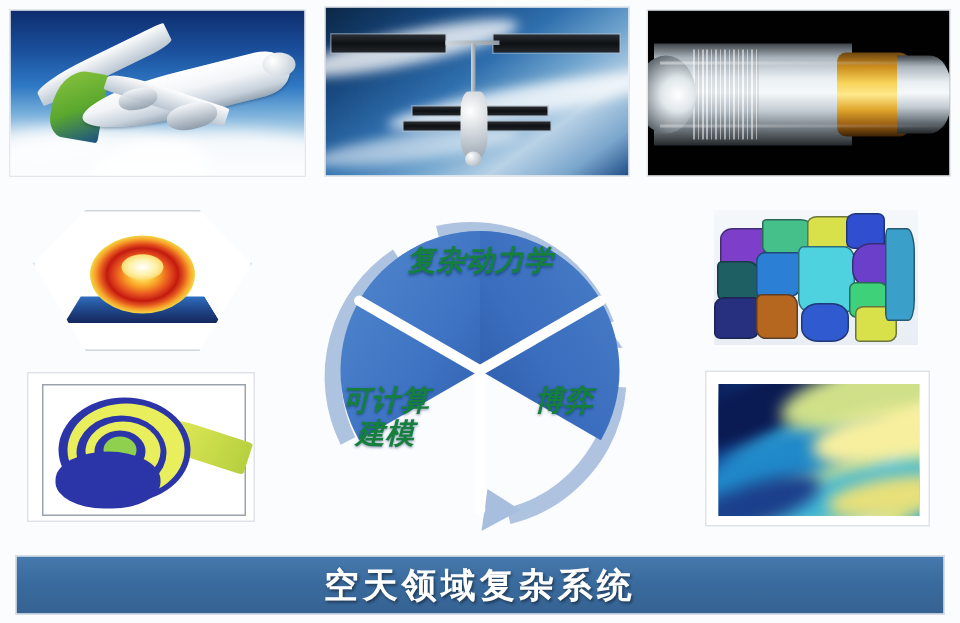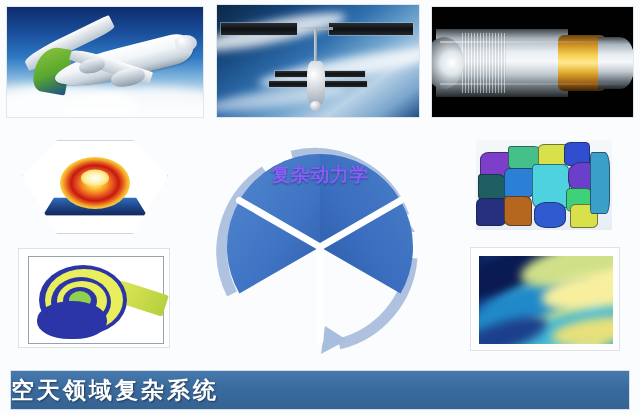--- a/index.html
+++ b/index.html
@@ -91,32 +91,32 @@
 
   
   .flowbox{position:absolute;left:8px;top:8px;width:134px;height:88px;overflow:hidden;
      background:linear-gradient(115deg,#0a1f5e 0%,#15509e 14%,#2f9fd0 30%,#8fd0c0 46%,
         #cfe089 58%,#f3e77a 70%,#fdf6b8 80%,#cfe38b 90%,#3aa7cf 100%);}
   .flow-streak{position:absolute;border-radius:50%;filter:blur(5px);}
 
   
   #cycle{position:absolute;left:191px;top:128px;width:258px;height:238px;}
   #cycle svg{display:block;width:258px;height:238px;}
-  .seg-label{position:absolute;text-align:center;color:#8b5cf6;
+  .seg-label{position:absolute;text-align:center;color:#15803d;
      font-weight:700;line-height:1.14;letter-spacing:.5px;
-     text-shadow:0 1px 2px rgba(10,40,90,.55);pointer-events:none;}
+     text-shadow:0 1px 2px rgba(10,40,90,.55);pointer-events:none;font-style:italic;}
   #label-top{left:36px;top:36px;width:186px;font-size:19px;}
   #label-left{left:22px;top:129px;width:88px;font-size:19px;}
   #label-right{left:140px;top:129px;width:90px;font-size:19px;}
 
   
   #banner{position:absolute;left:10px;top:370px;width:620px;height:40px;
      background:linear-gradient(to bottom,#4679ae 0%,#3a6b9e 45%,#356292 100%);
      border:1px solid #d7dee6;box-sizing:border-box;
-     display:flex;align-items:center;justify-content:flex-start;}
+     display:flex;align-items:center;justify-content:center;}
   #banner-text{color:#ffffff;font-size:23px;font-weight:700;letter-spacing:3px;
      text-shadow:1px 1px 2px rgba(0,0,0,.45);}
 </style>
 </head>
 <body>
 
 <div id="page">
 
   <div class="photo" id="photo-aircraft">
     <div class="sky"></div>
@@ -253,21 +253,26 @@
       <g stroke="#ffffff" stroke-width="7" stroke-linecap="round" fill="none">
         <line x1="129" y1="119" x2="129" y2="212"></line>
         <line x1="129" y1="119" x2="48.45" y2="72.5"></line>
         <line x1="129" y1="119" x2="209.55" y2="72.5"></line>
       </g>
     </svg>
 
     <div class="seg-label" id="label-top">
       <div>复杂动力学</div>
     </div>
+    <div class="seg-label" id="label-left">
+      <div>可计算</div>
+      <div>建模</div>
+    </div>
     <div class="seg-label" id="label-right">
+      <div>博弈</div>
     </div>
   </div>
 
   <div id="banner">
     <span id="banner-text">空天领域复杂系统</span>
   </div>
 
 </div>
 
 </body></html>

